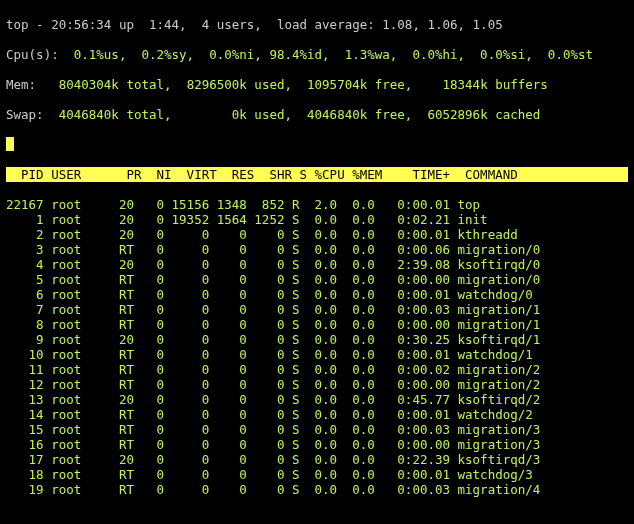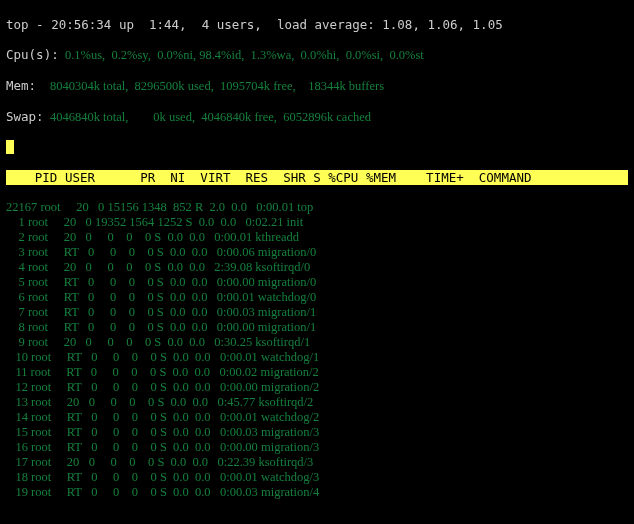--- a/index.html
+++ b/index.html
@@ -12,25 +12,24 @@
   }
   .terminal {
     font-family: "Consolas", "Menlo", monospace;
     font-size: 12.5px;
     line-height: 15px;
     color: #ccc;
     white-space: pre;
     padding: 2px 6px 4px 6px;
     letter-spacing: 0px;
   }
-  .hl { color: #15803d; font-family: Liberation Serif, serif; } 
+  .hl { color: #bef264; } 
   .hdr-row {
     background: #ffff55;
     color: #000;
-    text-align: center;
   }
   .cursor-row { color:#ccc; }
   .cursor-box {
     display:inline-block;
     width: 8px; height: 14px;
     background:#ffff55;
     vertical-align: -2px;
   }
 </style>
 </head>

